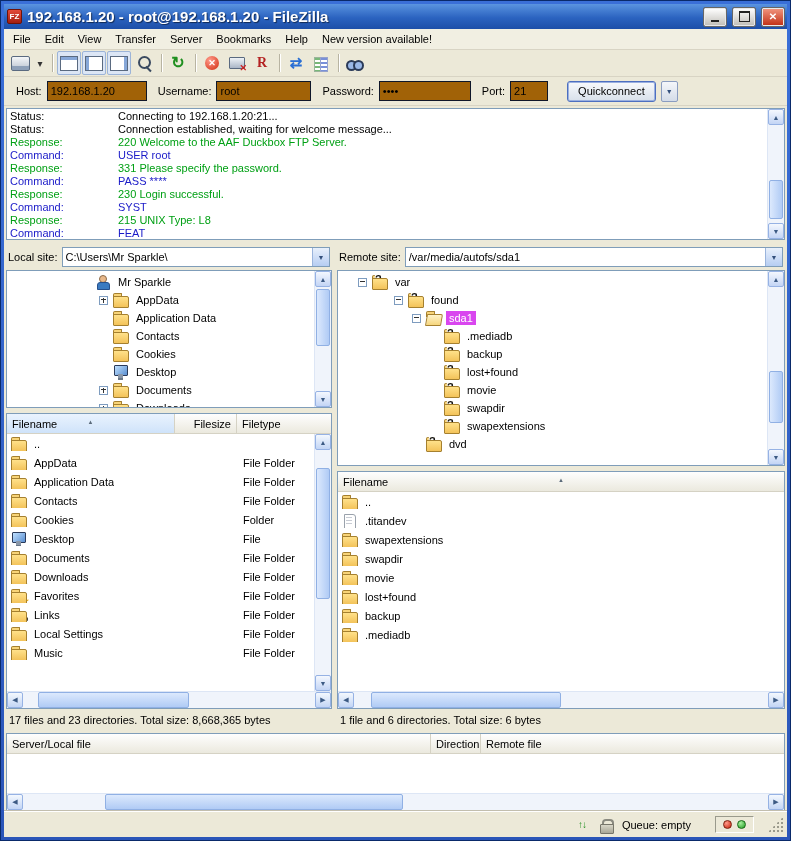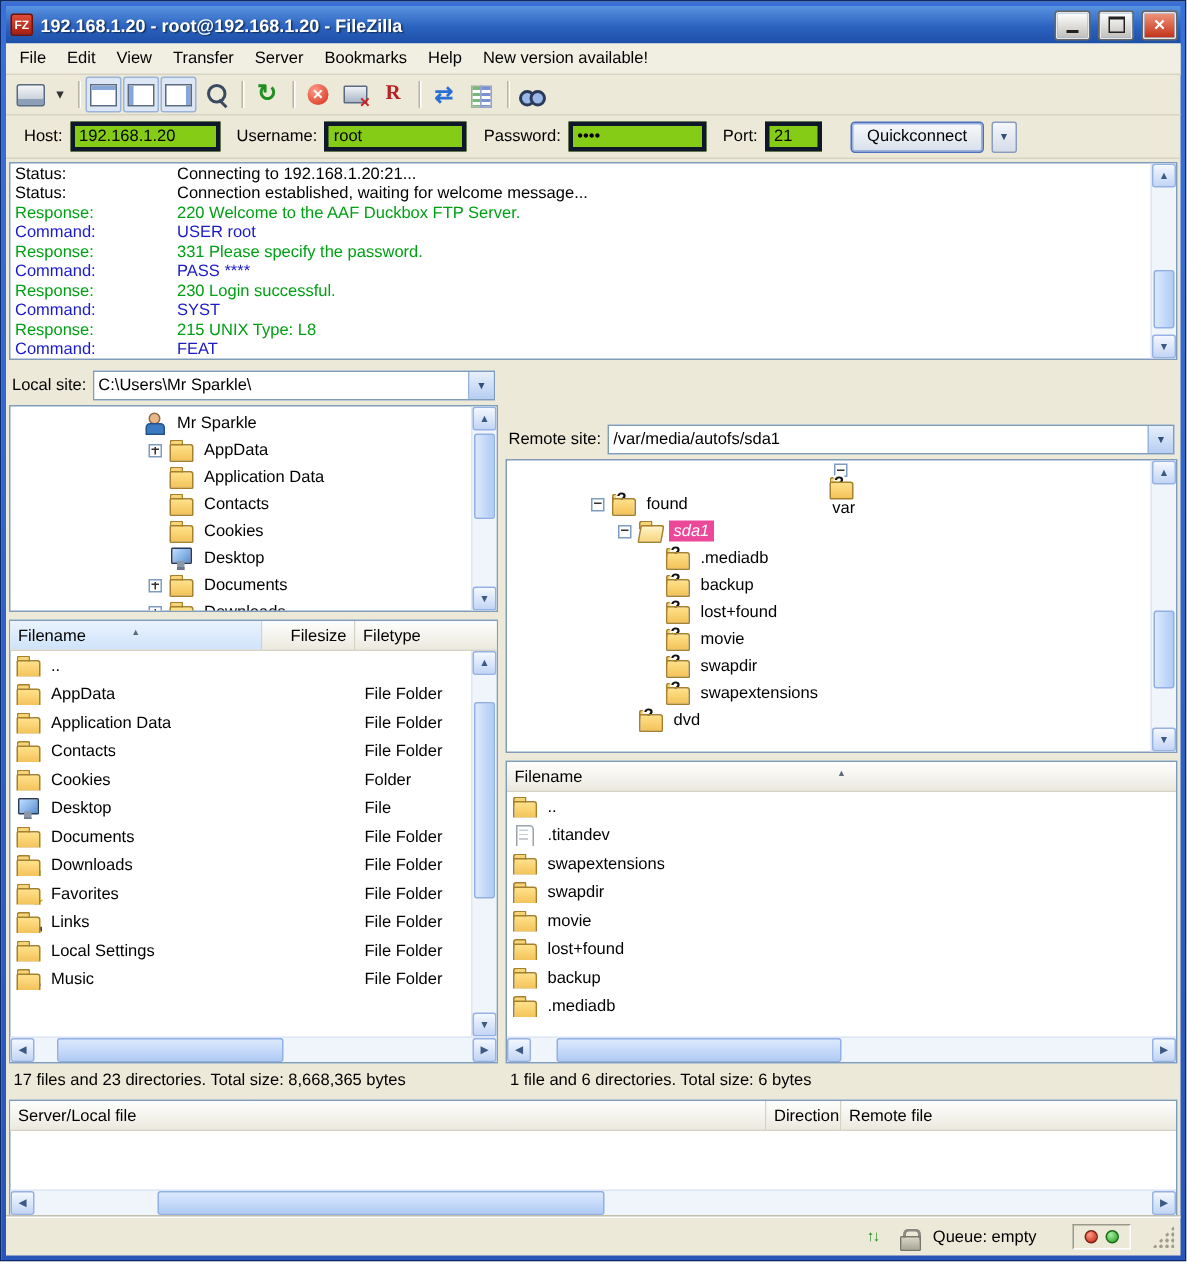--- a/index.html
+++ b/index.html
@@ -2,21 +2,21 @@
 <html><head>
 <meta charset="utf-8">
 <style>
   * { box-sizing: border-box; margin: 0; padding: 0; }
   html,body { width:791px; height:841px; font-family:"Liberation Sans",sans-serif; font-size:11px; }
   .window { width:791px; height:841px; background:linear-gradient(#3a6fd8,#2a55b8); padding:3px; border:1px solid #0a2a6a; display:flex; flex-direction:column; }
   
   .titlebar { flex:none; height:25px; display:flex; align-items:center; gap:5px; padding:0 3px;
     background:linear-gradient(180deg,#5a94e0,#2b63c0 55%,#1d4fa8); }
   .fz-icon { flex:none; width:15px; height:15px; background:linear-gradient(#e24b3a,#a31f10); border:1px solid #6e1208; border-radius:2px; color:#fff; font-size:8px; font-weight:bold; display:flex; align-items:center; justify-content:center; }
-  .title-text { flex:1; color:#fff; font-weight:bold; font-size:12px; text-shadow:1px 1px 1px rgba(0,0,0,.55); white-space:nowrap; overflow:hidden; }
+  .title-text { flex:1; color:#fff; font-weight:bold; font-size:15px; text-shadow:1px 1px 1px rgba(0,0,0,.55); white-space:nowrap; overflow:hidden; }
   .wbtn { flex:none; width:22px; height:18px; margin-left:2px; border:1px solid #e8e8e8; outline:1px solid #666; border-radius:1px; background:linear-gradient(#fdfdfd,#c2c0ba); display:flex; align-items:center; justify-content:center; color:#222; }
   .wbtn-min::before { content:""; width:8px; height:2px; background:#222; margin-top:9px; }
   .wbtn-max::before { content:""; width:9px; height:8px; border:1px solid #222; border-top-width:2px; }
   .wbtn-close { background:linear-gradient(#f0937c,#c23318); color:#fff; font-weight:bold; font-size:10px; }
   .wbtn-close::before { content:"✕"; }
   
   .chrome { flex:1; min-height:0; background:#ece9d8; display:flex; flex-direction:column; }
   .menubar { flex:none; height:21px; display:flex; align-items:center; padding:0 2px; background:#f1efe2; border-bottom:1px solid #d8d4c4; }
   .menu-item { padding:3px 7px; white-space:nowrap; cursor:default; }
   .toolbar { flex:none; height:27px; display:flex; align-items:center; padding:0 4px; gap:1px; border-bottom:1px solid #d8d4c4; }
@@ -39,21 +39,21 @@
   .ic-disconnect::after { content:"✕"; position:absolute; right:1px; bottom:1px; color:#cc1f1f; font-size:9px; font-weight:bold; }
   .ic-reconnect::before { content:"R"; font-family:"Liberation Serif",serif; font-weight:bold; font-size:14px; color:#b42222; }
   .ic-sync::before { content:"⇄"; font-size:15px; font-weight:bold; color:#2a6fd4; }
   .ic-compare::before { content:""; position:absolute; left:4px; top:5px; width:6px; height:13px; background:repeating-linear-gradient(#79b879 0 2px,#fff 2px 4px); border:1px solid #9ab49a; }
   .ic-compare::after { content:""; position:absolute; right:4px; top:5px; width:6px; height:13px; background:repeating-linear-gradient(#7990d8 0 2px,#fff 2px 4px); border:1px solid #96a2cc; }
   .ic-find::before { content:""; position:absolute; left:2px; top:8px; width:7px; height:7px; border:2px solid #2a3a58; border-radius:50%; background:#9ab8e8; }
   .ic-find::after { content:""; position:absolute; right:2px; top:8px; width:7px; height:7px; border:2px solid #2a3a58; border-radius:50%; background:#9ab8e8; }
   
   .quickbar { flex:none; height:29px; display:flex; align-items:center; gap:5px; padding:0 6px; border-bottom:1px solid #d8d4c4; }
   .quickbar label { margin-left:6px; }
-  .qinput { height:20px; border:3px solid #0f172a; padding:1px 3px; font:11px "Liberation Sans",sans-serif; background:#84cc16; }
+  .qinput { height:20px; border:1px solid #0f172a; padding:1px 3px; font:11px "Liberation Sans",sans-serif; background:#a16207; }
   .w-host{width:100px} .w-user{width:95px} .w-pass{width:92px} .w-port{width:38px}
   .qc-btn { margin-left:14px; height:21px; padding:1px 10px; font:11px "Liberation Sans",sans-serif; border:1px solid #4d6fc0; box-shadow:inset 0 0 0 1px #9ab0e0; background:linear-gradient(#f8fafc,#d8e0ea); border-radius:3px; }
   .qc-drop { width:17px; height:21px; border:1px solid #8a9cc0; background:linear-gradient(#f4f6fa,#d4dce8); border-radius:2px; display:flex; align-items:center; justify-content:center; }
   .qc-drop::before { content:"▼"; font-size:7px; color:#33507c; }
   
   .logwrap { flex:none; height:132px; margin:2px; border:1px solid #7f9db9; background:#fff; position:relative; overflow:hidden; }
   .loglines { margin-right:17px; padding:1px 0 0 3px;border-radius:19px; }
   .log-line { display:flex; line-height:13px; white-space:nowrap; }
   .log-label { flex:none; width:108px; }
   .log-line.status { color:#000; }
@@ -66,21 +66,21 @@
   .vsb .sb-btn { width:100%; }
   .sb-track { flex:1; position:relative; }
   .sb-thumb { position:absolute; border:1px solid #90b0e4; border-radius:2px; background:linear-gradient(90deg,#dce9fd,#b0cbf5); }
   .vsb .sb-thumb { left:1px; right:1px; }
   .hsb .sb-thumb { top:0; bottom:0; background:linear-gradient(180deg,#dce9fd,#b0cbf5); }
   
   .main { flex:1; min-height:0; display:flex; padding:2px; }
   .col { display:flex; flex-direction:column; min-width:0; }
   .col.local { flex:none; width:326px; }
   .vsplit { flex:none; width:5px; }
-  .col.remote { flex:1;margin-top:36px; }
+  .col.remote { flex:1; }
   .combo-row { flex:none; height:26px; display:flex; align-items:center; gap:4px; padding:0 2px; }
   .combo { flex:1; display:flex; height:20px; border:1px solid #7f9db9; background:#fff; min-width:0; }
   .combo-input { flex:1; min-width:0; border:none; outline:none; padding:1px 3px; font:11px "Liberation Sans",sans-serif; }
   .combo-btn { flex:none; width:17px; background:linear-gradient(#e8f0fc,#b6cdf2); border-left:1px solid #9ab4dc; display:flex; align-items:center; justify-content:center; }
   .combo-btn::before { content:"▼"; font-size:7px; color:#33507c; }
   .tree { flex:none; background:#fff; border:1px solid #7f9db9; position:relative; overflow:hidden; }
   .col.local .tree { height:138px; }
   .col.remote .tree { height:196px; }
   .tree-rows { margin-right:17px; padding-top:2px; overflow:hidden; }
   .trow { display:flex; align-items:center; height:18px; white-space:nowrap; }
@@ -103,21 +103,21 @@
   .ov-down .ov::before { content:"↓"; }
   .ov-link .ov { display:block; right:-2px; bottom:-3px; font-size:9px; color:#444; }
   .ov-link .ov::before { content:"↗"; }
   .i-user::before { content:""; position:absolute; left:5px; top:0; width:6px; height:6px; border-radius:50%; background:#e8b88a; border:1px solid #8a6a4a; }
   .i-user::after { content:""; position:absolute; left:3px; top:7px; width:11px; height:6px; border-radius:3px 3px 0 0; background:#3a7ac0; border:1px solid #26508c; }
   .i-desktop::before { content:""; position:absolute; left:2px; top:0; width:12px; height:9px; border:1px solid #2a3a5a; background:linear-gradient(135deg,#bfe0ff,#5b8fd0); border-radius:1px; }
   .i-desktop::after { content:""; position:absolute; left:6px; top:9px; width:5px; height:4px; background:#8a97a8; border-bottom:2px solid #6a7788; }
   .i-file::before { content:""; position:absolute; left:3px; top:0; width:10px; height:13px; background:#fff; border:1px solid #9aa2ac; border-radius:0 3px 0 0; }
   .i-file::after { content:""; position:absolute; left:5px; top:3px; width:6px; height:7px; background:repeating-linear-gradient(#c8ccd4 0 1px,transparent 1px 3px); }
   .tlabel { padding:1px 3px; }
-  .tlabel.sel { background:#ec4899; color:#fff;font-style:italic; }
+  .tlabel.sel { background:#d946ef; color:#fff; }
   .hsplit { flex:none; height:5px; }
   
   .flist { flex:1; min-height:0; border:1px solid #7f9db9; background:#fff; display:flex; flex-direction:column; }
   .fhead { flex:none; height:20px; display:flex; background:#fff; }
   .hcell { position:relative; display:flex; align-items:center; padding:2px 5px; background:linear-gradient(#fefefe,#ebe9de); border-right:1px solid #d5d2c4; border-bottom:1px solid #d5d2c4; overflow:hidden; white-space:nowrap; }
   .hcell.sorted { background:linear-gradient(#eaf3fe,#cfe3fa); }
   .hcell.last { border-right:none; flex:1; }
   .sort-arrow { position:absolute; top:0; left:50%; transform:translateX(-50%); }
   .sort-arrow::before { content:"▲"; font-size:6px; color:#5a6a7a; }
   .c-name { flex:none; width:168px; display:flex; align-items:center; overflow:hidden; }
@@ -126,21 +126,21 @@
   .c-name-wide { flex:1; }
   .fbody { flex:1; min-height:0; overflow:hidden; position:relative; }
   .frow { display:flex; align-items:center; height:19px; white-space:nowrap; }
   .frow .c-name { padding-left:3px; gap:3px; }
   .frow .c-size { padding-right:6px; }
   .frow .c-type { padding-left:6px; }
   .fname { overflow:hidden; text-overflow:ellipsis; }
   .pstatus { flex:none; height:22px; display:flex; align-items:center; padding:0 3px; white-space:nowrap; overflow:hidden; }
   
   .queue { flex:none; height:78px; margin:0 2px; border:1px solid #7f9db9; background:#fff; display:flex; flex-direction:column; }
-  .qh1 { flex:none; width:504px; }
+  .qh1 { flex:none; width:424px; }
   .qh2 { flex:none; width:50px; }
   .qbody { flex:1; }
   .tabbar { flex:none; height:24px; display:flex; align-items:flex-start; padding:1px 8px 0; gap:3px; }
   .tab { padding:3px 10px 4px; background:#e2ded0; border:1px solid #8c8c7a; border-top:none; border-radius:0 0 4px 4px; color:#222; }
   .tab.active { background:#f6f4ec; font-weight:bold; }
   
   .statusbar { flex:none; height:26px; border-top:1px solid #fff; box-shadow:0 -1px 0 #c2beae; display:flex; align-items:center; padding:0 4px; }
   .sb-group { margin-left:auto; display:flex; align-items:center; gap:8px; }
   .sbicon { width:16px; height:16px; position:relative; display:flex; align-items:center; justify-content:center; }
   .ic-speed { color:#1f8f1f; font-weight:bold; font-size:10px; letter-spacing:-1px; }
@@ -527,21 +527,21 @@
         <div class="combo-row">
           <span>Remote site:</span>
           <div class="combo">
             <input class="combo-input" value="/var/media/autofs/sda1" style="">
             <div class="combo-btn"></div>
           </div>
         </div>
         <div class="tree">
           <div class="tree-rows">
 
-              <div class="trow" style="padding-left: 20px; flex-direction: column;">
+              <div class="trow" style="padding-left: 20px;">
                 <span class="exp exp-minus"></span>
                 <span class="ticon i-folder q">
                   <i class="ov"></i>
                 </span>
                 <span class="tlabel">var</span>
               </div>
 
 
               <div class="trow" style="padding-left: 56px;">
                 <span class="exp exp-minus"></span>

